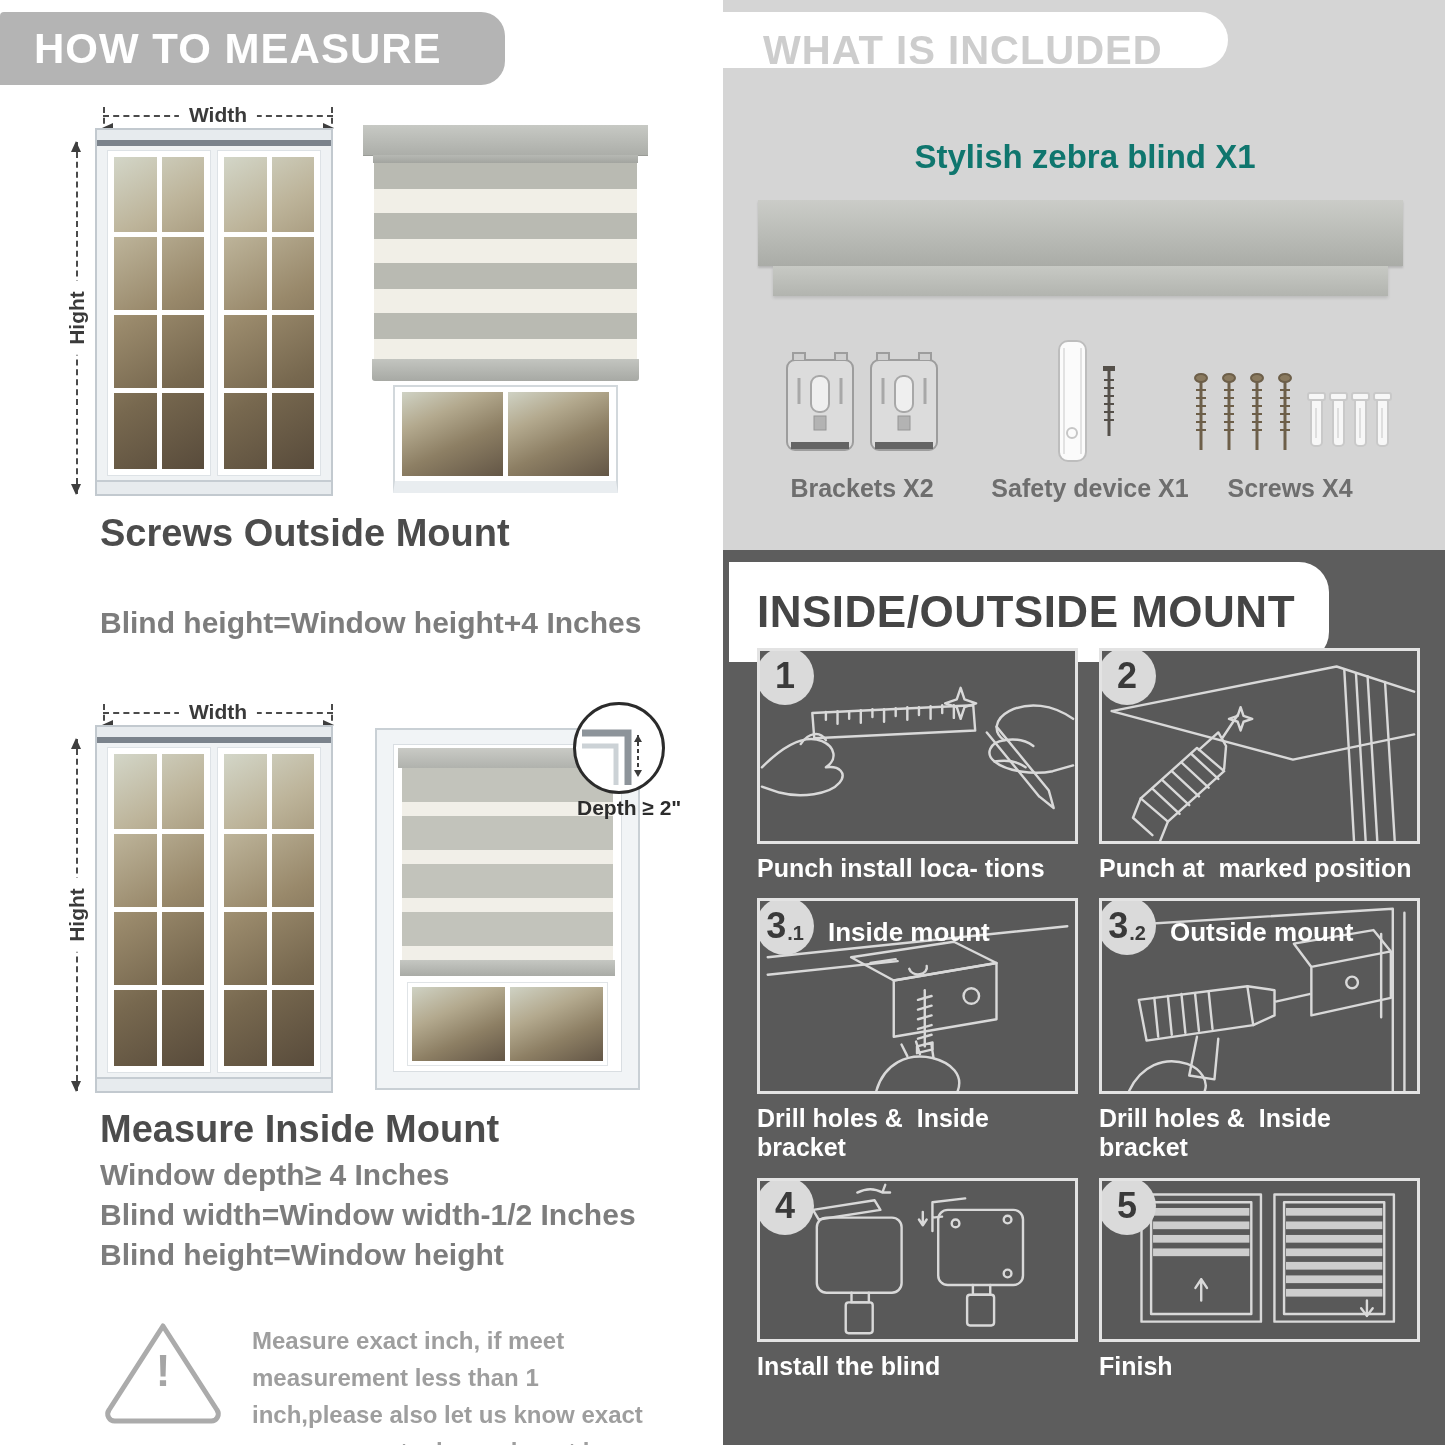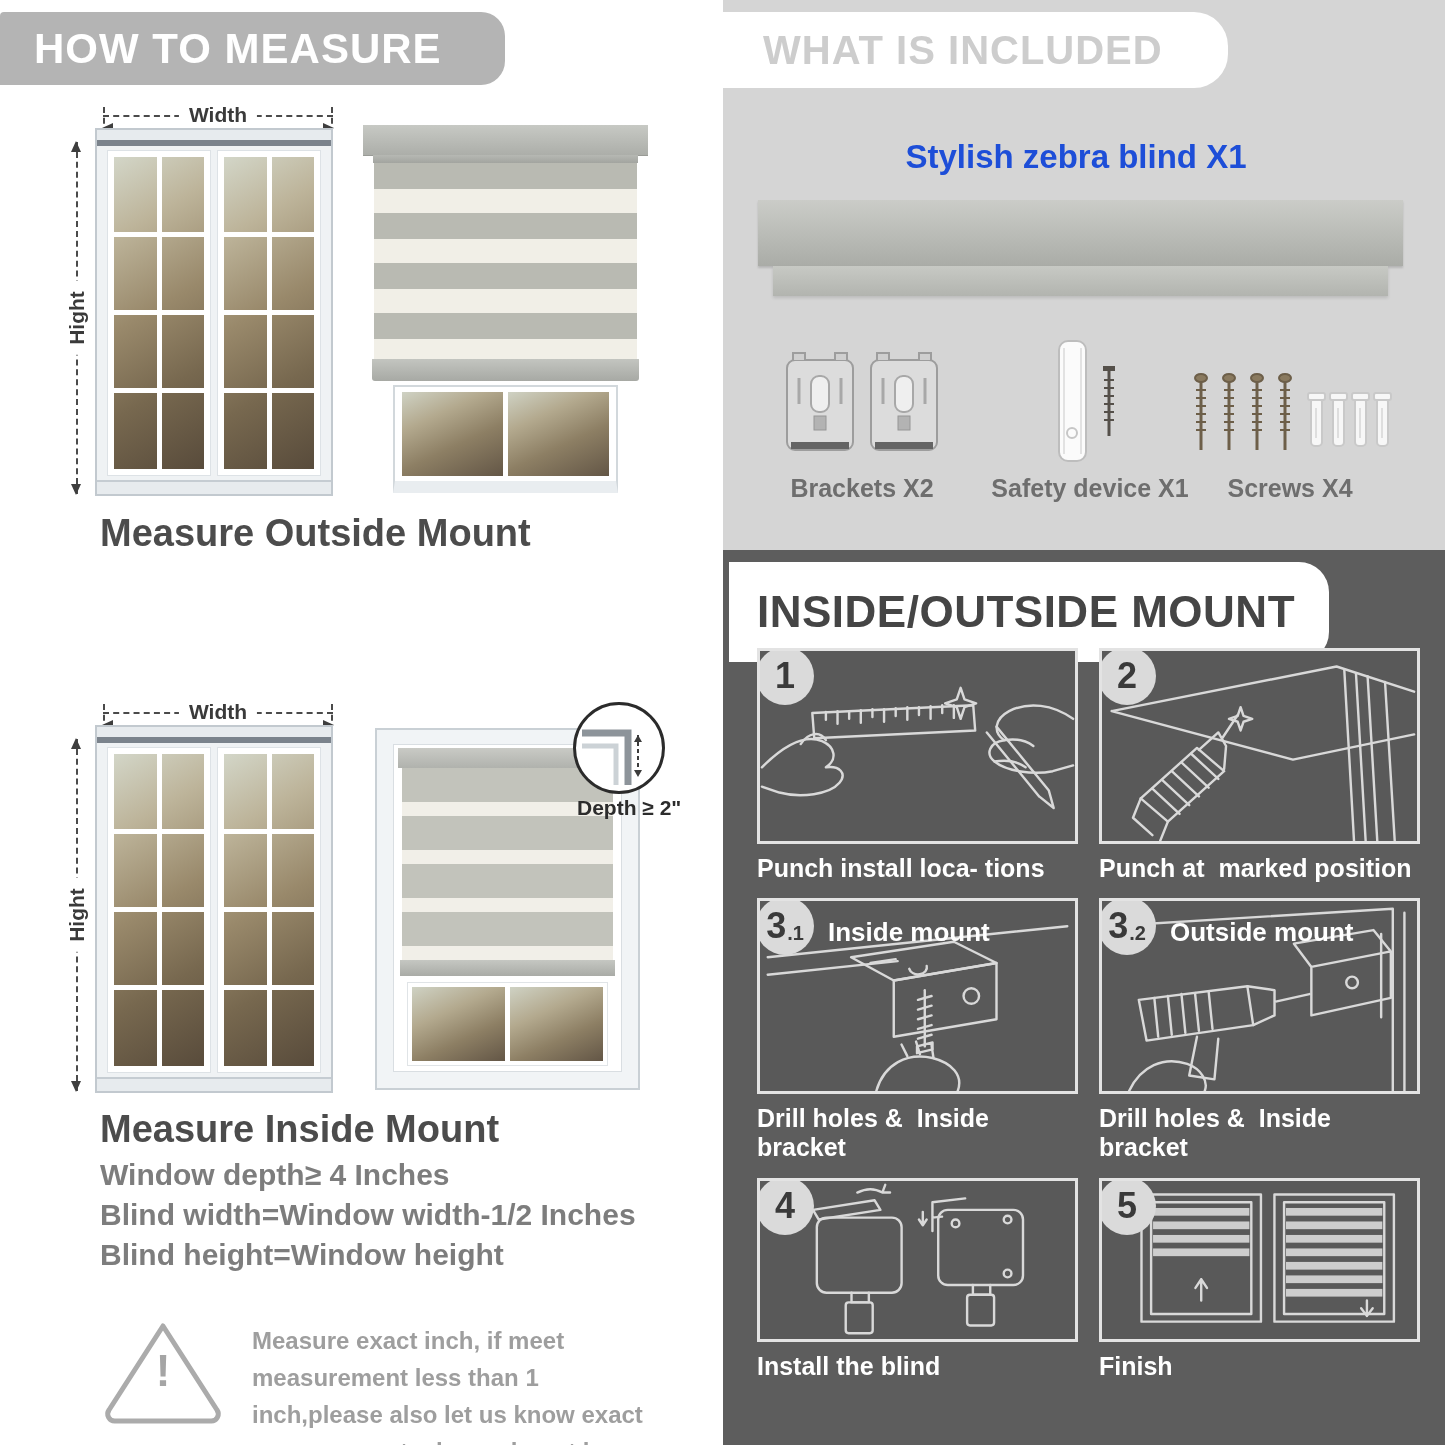--- a/index.html
+++ b/index.html
@@ -74,25 +74,25 @@
   .sec-heading { position:absolute; left:100px; font-weight:bold; font-size:38px; color:#4c4c4c; }
   .sec-line { position:absolute; left:100px; font-weight:bold; font-size:30px; color:#7d7d7d; }
   
   .warn-icon { position:absolute; left:98px; top:1316px; width:130px; height:110px; }
   .warn-mark { position:absolute; left:0; top:30px; width:130px; text-align:center;
     font-weight:bold; font-size:44px; color:#a5a5a5; }
   .warn-text { position:absolute; left:252px; top:1322px; width:410px;
     font-weight:bold; font-size:24px; line-height:37px; color:#9e9e9e; }
   
   .right-top { position:absolute; left:723px; top:0; width:722px; height:550px; background:#d5d5d5; }
-  .right-banner { position:absolute; left:0; top:12px; width:505px; height:76px; background:#fff;
+  .right-banner { position:absolute; left:0; top:12px; width:505px; height:56px; background:#fff;
     border-radius:0 34px 34px 0; color:#cdcdcd; font-weight:bold; font-size:40px;
     line-height:76px; padding-left:40px; letter-spacing:1px; }
-  .blind-label { position:absolute; top:138px; left:8px; width:690px; text-align:center;
-    font-weight:bold; font-size:33px; color:#1d4ed8; }
+  .blind-label { position:absolute; top:138px; left:17px; width:690px; text-align:center;
+    font-weight:bold; font-size:33px; color:#0f766e; }
   .headrail { position:absolute; left:35px; top:200px; width:645px; height:66px;
     background:linear-gradient(180deg,#cbccc8 0%,#b9bbb6 55%,#aaaca7 100%); box-shadow:0 2px 2px rgba(0,0,0,.15); }
   .headrail-low { position:absolute; left:50px; top:266px; width:615px; height:30px;
     background:linear-gradient(180deg,#c7c9c4,#b2b4af); box-shadow:0 2px 3px rgba(0,0,0,.12); }
   .item { position:absolute; top:328px; width:220px; text-align:center; }
   .item .ic { height:140px; display:flex; align-items:flex-end; justify-content:center; }
   .item-label { margin-top:6px; font-weight:bold; font-size:25px; color:#6e6e6e; }
   
   .right-bottom { position:absolute; left:723px; top:550px; width:722px; height:895px; background:#5d5d5d; }
   .dark-banner { position:absolute; left:6px; top:12px; width:600px; height:100px; background:#fff;
@@ -166,21 +166,22 @@
       <div class="cas"></div>
       <div class="cas-lip"></div>
       <div class="fabric1"></div>
       <div class="rail1"></div>
       <div class="mini-window">
         <div class="mini-pane"></div>
         <div class="mini-pane"></div>
       </div>
     </div>
 
-    <div class="sec-heading" style="top:512px;">Measure Outside Mount</div>
+    <div class="sec-heading" style="top:512px;">Screws Outside Mount</div>
+    <div class="sec-line" style="top:606px;">Blind height=Window height+4 Inches</div>
 
     <div class="w-arrow" style="left:103px; top:700px; width:230px;">
       <i class="dropline dl-l"></i>
       <i class="dropline dl-r"></i>
       <div class="h-line">
         <i class="ah ah-l"></i>
         <i class="ah ah-r"></i>
       </div>
       <span class="dim-label">Width</span>
     </div>

